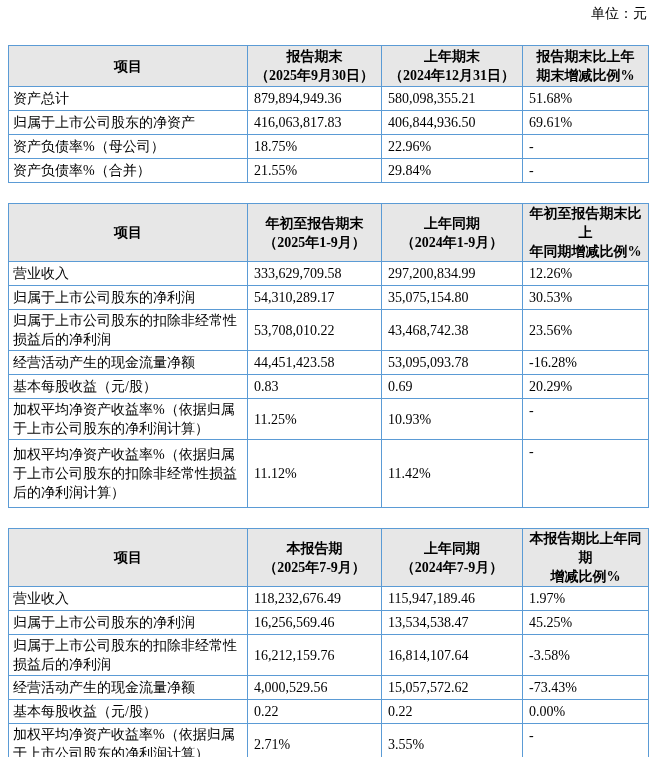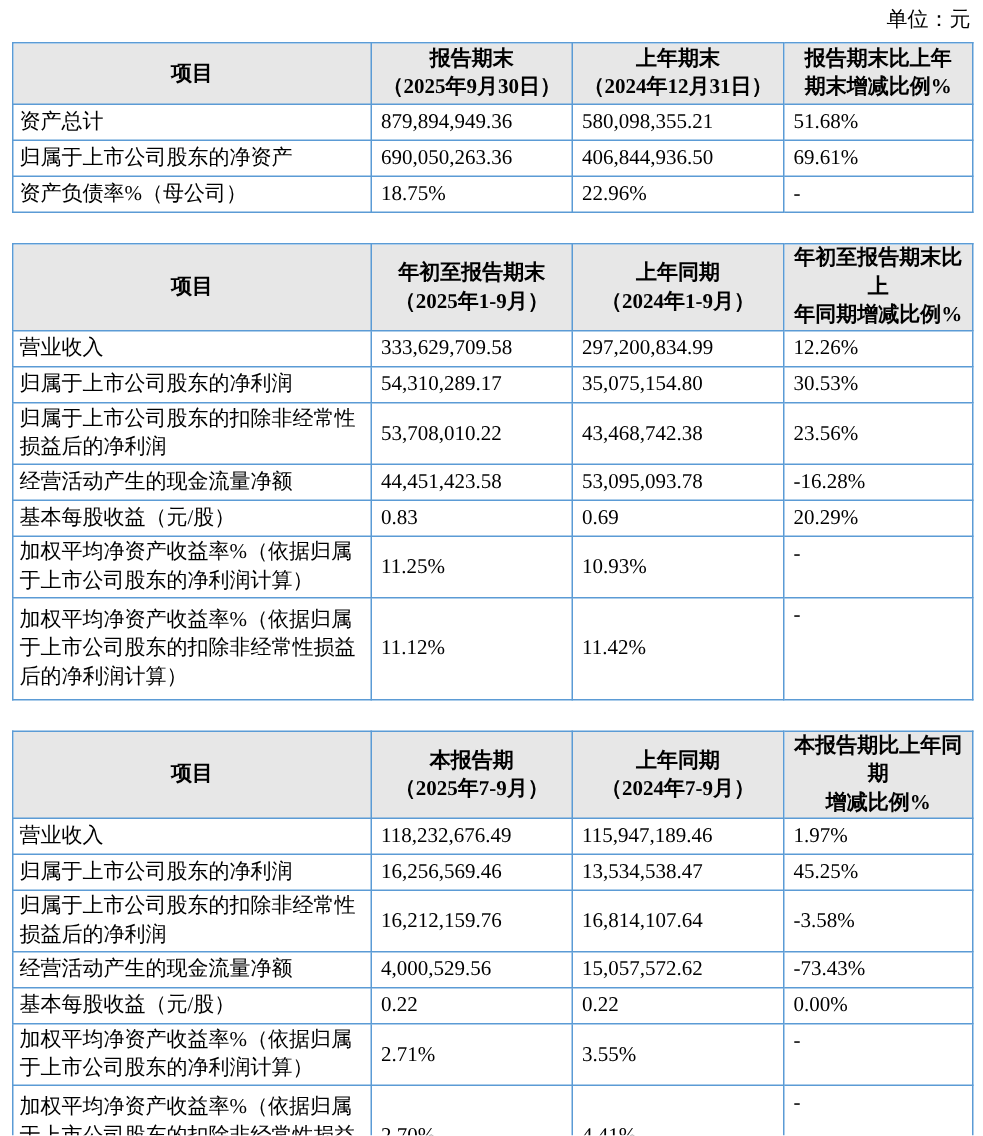--- a/index.html
+++ b/index.html
@@ -12,21 +12,21 @@
   }
   .page {
     width: 655px;
     height: 757px;
     overflow: hidden;
     background: #ffffff;
   }
   .unit-line {
     text-align: right;
     font-size: 14px;
-    padding: 7px 8px 7px 0;
+    padding: 7px 8px 24px 0;
     line-height: 14px;
   }
   table.fin {
     border-collapse: collapse;
     table-layout: fixed;
     width: 640px;
     margin: 0 0 20px 8px;
   }
   table.fin th, table.fin td {
     border: 1px solid #5b9bd5;
@@ -101,28 +101,34 @@
       </thead>
     <tbody>
         <tr class="h1">
           <td class="item">资产总计</td>
           <td class="num">879,894,949.36</td>
           <td class="num">580,098,355.21</td>
           <td class="num">51.68%</td>
         </tr>
         <tr class="h1">
           <td class="item">归属于上市公司股东的净资产</td>
-          <td class="num">690,050,263.36</td>
+          <td class="num">416,063,817.83</td>
           <td class="num">406,844,936.50</td>
           <td class="num">69.61%</td>
         </tr>
         <tr class="h1">
           <td class="item">资产负债率%（母公司）</td>
           <td class="num">18.75%</td>
           <td class="num">22.96%</td>
+          <td class="num">-</td>
+        </tr>
+        <tr class="h1">
+          <td class="item">资产负债率%（合并）</td>
+          <td class="num">21.55%</td>
+          <td class="num">29.84%</td>
           <td class="num">-</td>
         </tr>
       </tbody>
   </table>
 
   <table class="fin">
     <colgroup>
       <col style="width:239px">
         <col style="width:134px">
         <col style="width:141px">

